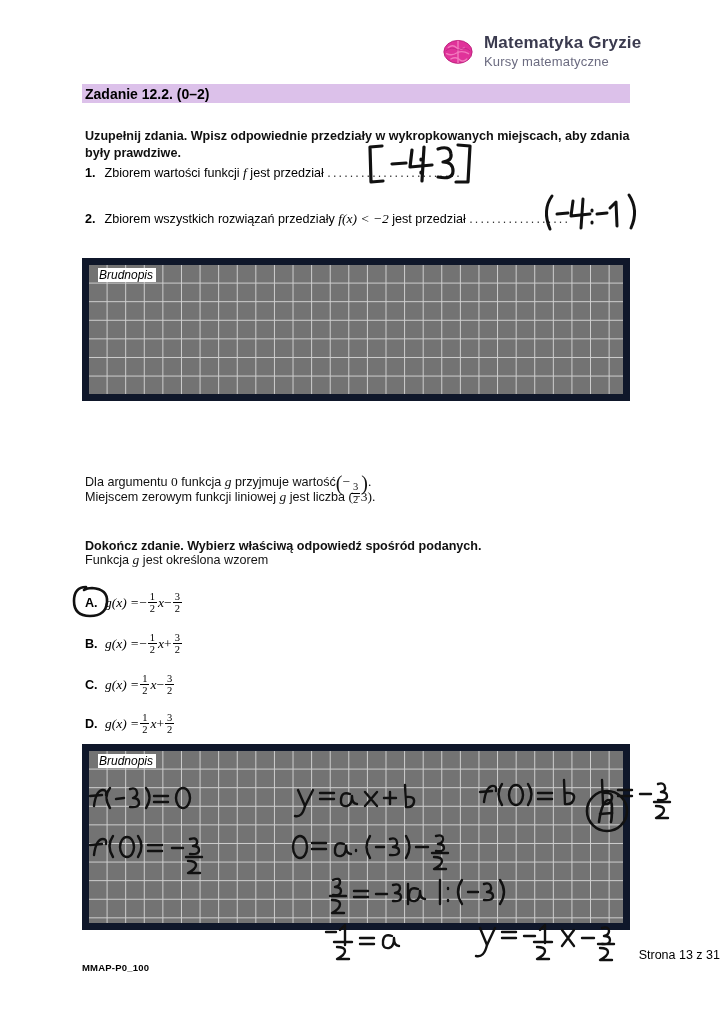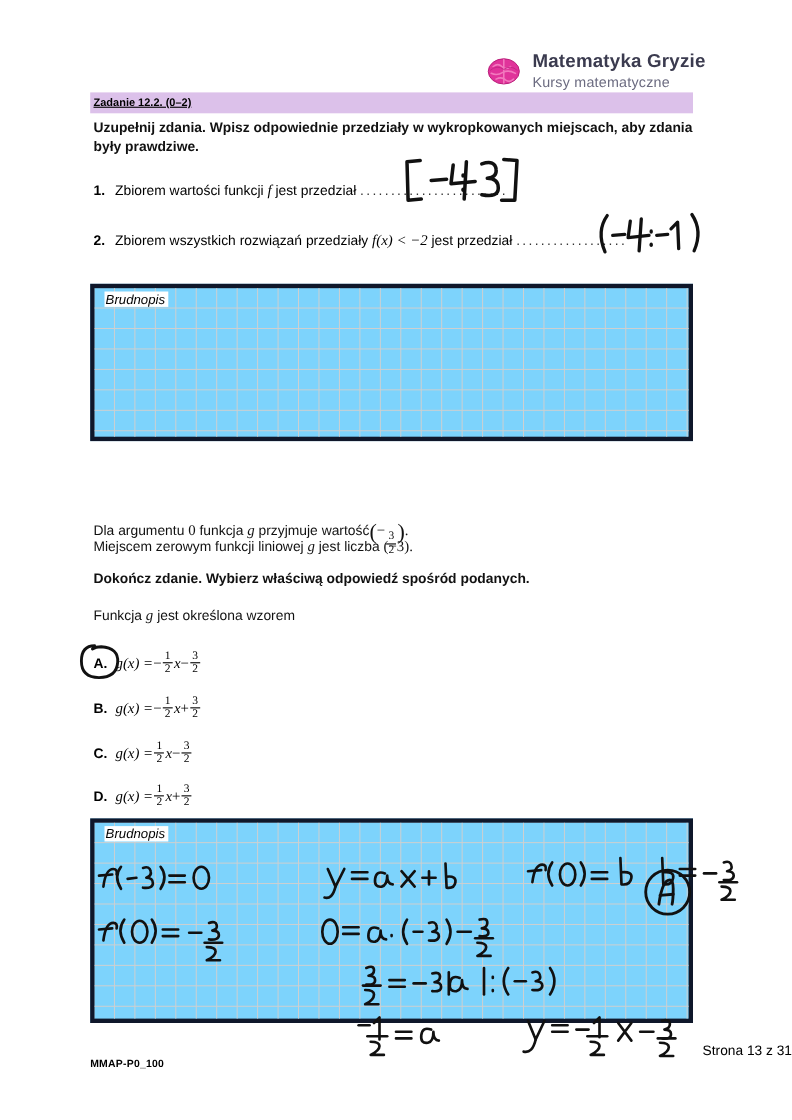--- a/index.html
+++ b/index.html
@@ -5,53 +5,53 @@
 <style>
   html,body{margin:0;padding:0;background:#ffffff;}
   body{
     width:720px;height:1018px;position:relative;overflow:hidden;
     font-family:"Liberation Sans","DejaVu Sans",sans-serif;
     color:#000;
   }
   .page{position:absolute;inset:0;background:#fff;}
 
   
-  .logo{position:absolute;left:440px;top:34px;display:flex;align-items:center;gap:8px;margin-top:13px;}
+  .logo{position:absolute;left:440px;top:34px;display:flex;align-items:center;gap:8px;}
   .logo-mark{width:36px;height:30px;flex:0 0 auto;}
   .logo-text{display:flex;flex-direction:column;line-height:1;}
   .logo-title{font-size:17px;font-weight:bold;color:#3b3b4f;letter-spacing:.2px;}
   .logo-sub{font-size:13px;font-weight:normal;color:#6b6b80;margin-top:4px;letter-spacing:.2px;}
 
   
   .task-band{
     position:absolute;left:82px;width:548px;height:19px;
     background:#dcc1ea;display:flex;align-items:center;
   }
-  .task-band .t-label{font-size:10px;font-weight:bold;padding-left:3px;text-decoration:underline;}
+  .task-band .t-label{font-size:14px;font-weight:bold;padding-left:3px;}
   .pencil-icon{margin-left:20px;display:inline-flex;align-items:center;}
 
   
   .para{position:absolute;font-size:12.6px;line-height:17px;color:#111;}
-  .bold{font-weight:bold;}
+  .bold{font-weight:bold;margin-top:20px;}
   .mathit{font-family:"Liberation Serif","DejaVu Serif",serif;font-style:italic;font-size:13.5px;}
   .mathrm{font-family:"Liberation Serif","DejaVu Serif",serif;font-size:13.5px;}
 
   .frac{display:inline-flex;flex-direction:column;align-items:center;
         vertical-align:-0.42em;font-family:"Liberation Serif",serif;font-size:10.5px;line-height:1.06;margin:0 1px;}
   .frac .num{border-bottom:1px solid #000;padding:0 2px;}
   .frac .den{padding:0 2px;}
   .paren-big{font-family:"Liberation Serif",serif;font-size:20px;vertical-align:-0.18em;line-height:0;}
 
   
   .numitem{position:absolute;font-size:12.6px;}
   .numitem .n{font-weight:bold;margin-right:9px;}
   .dots{letter-spacing:2.1px;color:#333;font-size:12.6px;}
 
   
-  .grid-box{position:absolute;border:4px solid #0f172a;background:#7dd3fc;box-sizing:border-box;}
+  .grid-box{position:absolute;border:7px solid #0f172a;background:#737373;box-sizing:border-box;}
   .grid-box .cells{position:absolute;inset:0;
     background-image:
       linear-gradient(to right,#cfcfcf 1px,transparent 1px),
       linear-gradient(to bottom,#cfcfcf 1px,transparent 1px);
     background-size:18.6px 18.6px;background-position:-1px -1px;}
   .grid-label{position:absolute;left:9px;top:3px;font-size:12px;font-style:italic;
     font-family:"Liberation Sans",sans-serif;background:#fff;padding:0 3px 0 1px;z-index:3;}
 
   
   .opt{position:absolute;font-size:12.6px;display:flex;align-items:center;}

